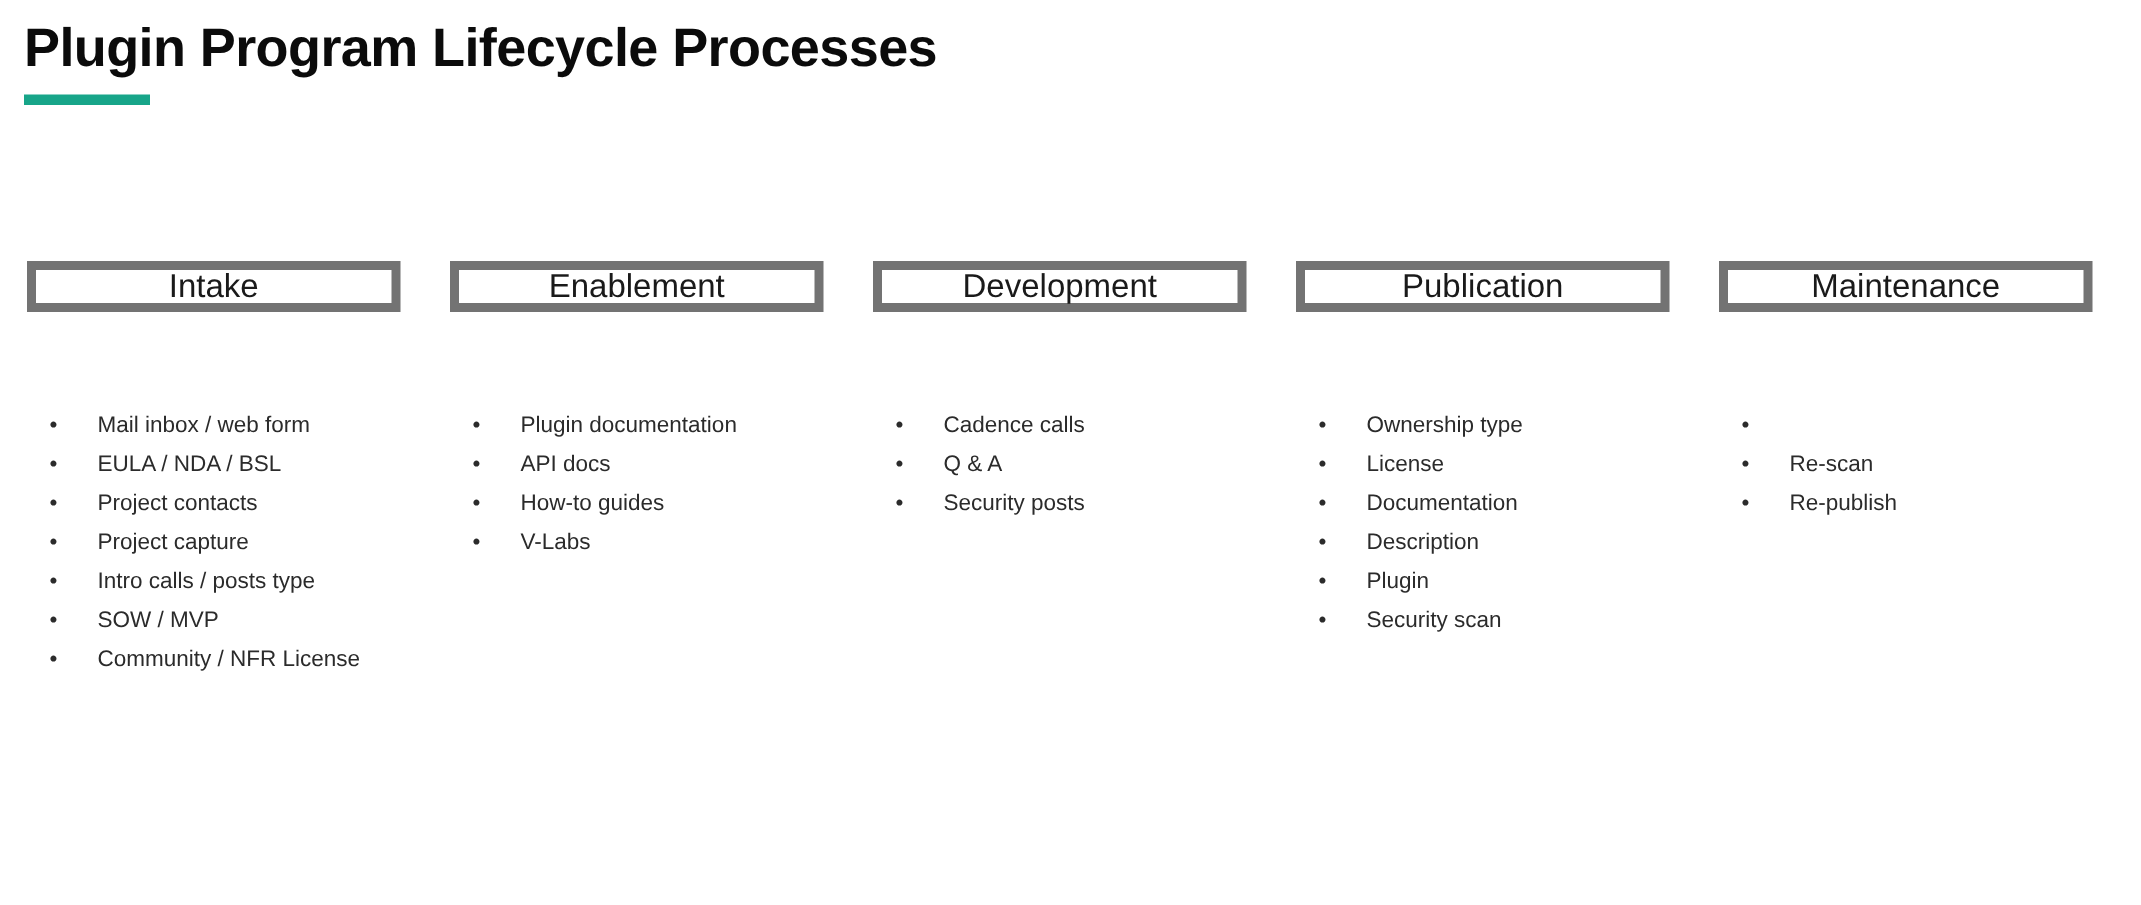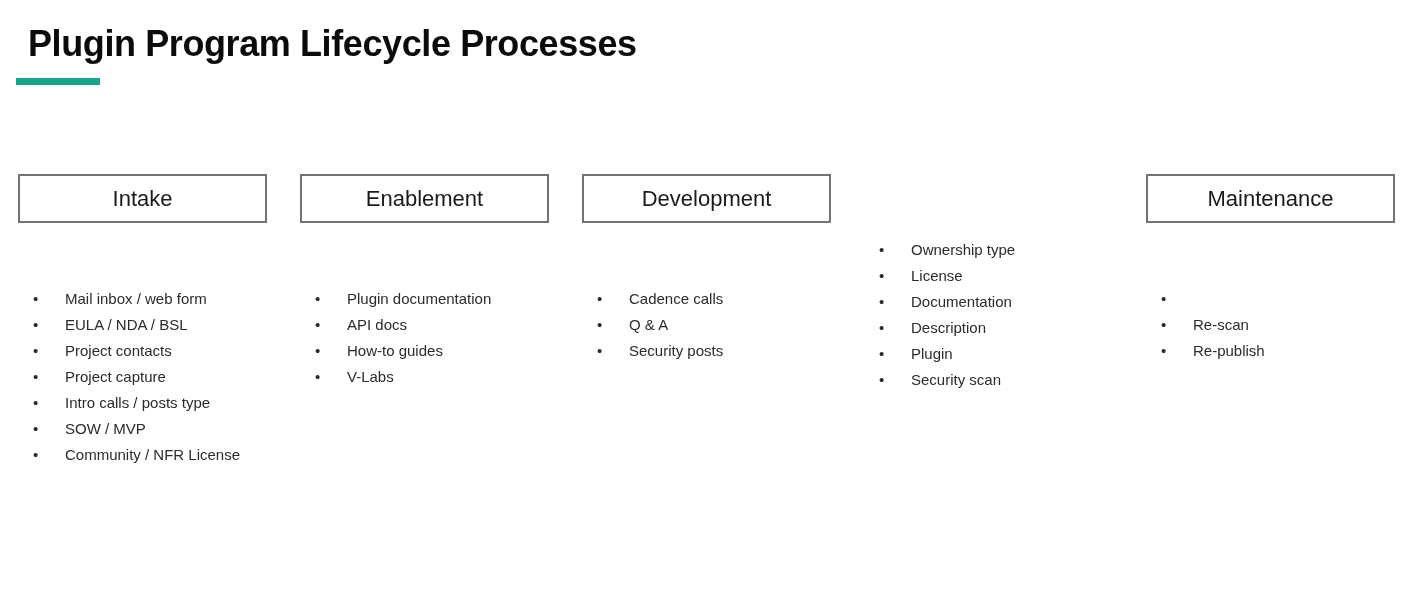--- a/index.html
+++ b/index.html
@@ -18,21 +18,21 @@
   }
 
   
   .slide-title-block {
     position: absolute;
     left: 16px;
     top: 10px;
     width: 1390px;
   }
   .slide-title {
-    margin: 12px;
+    margin: 0;
     font-family: "Liberation Sans", sans-serif;
     font-size: 36px;
     line-height: 44px;
     font-weight: bold;
     letter-spacing: -0.4px;
     color: #0b0b0b;
     white-space: nowrap;
   }
   .title-accent-bar {
     margin-top: 9px;
@@ -55,23 +55,23 @@
   .phase-column {
     width: 249px;
     flex: 0 0 249px;
     display: flex;
     flex-direction: column;
   }
 
   .phase-header-box {
     box-sizing: border-box;
     width: 100%;
-    height: 49px;
+    height: 34px;
     background: #ffffff;
-    border: 2px solid #737373;
+    border: 6px solid #737373;
     display: flex;
     align-items: center;
     justify-content: center;
   }
   .phase-header-label {
     font-family: "Liberation Sans", sans-serif;
     font-size: 22px;
     line-height: 26px;
     font-weight: normal;
     color: #1a1a1a;
@@ -187,20 +187,23 @@
           <span class="bullet-dot">•</span>
           <span class="phase-item-label">Q &amp; A</span>
         </li>
         <li class="phase-item">
           <span class="bullet-dot">•</span>
           <span class="phase-item-label">Security posts</span>
         </li>
       </ul>
     </div>
     <div class="phase-column">
+      <div class="phase-header-box">
+        <span class="phase-header-label">Publication</span>
+      </div>
       <ul class="phase-items">
         <li class="phase-item">
           <span class="bullet-dot">•</span>
           <span class="phase-item-label">Ownership type</span>
         </li>
         <li class="phase-item">
           <span class="bullet-dot">•</span>
           <span class="phase-item-label">License</span>
         </li>
         <li class="phase-item">

